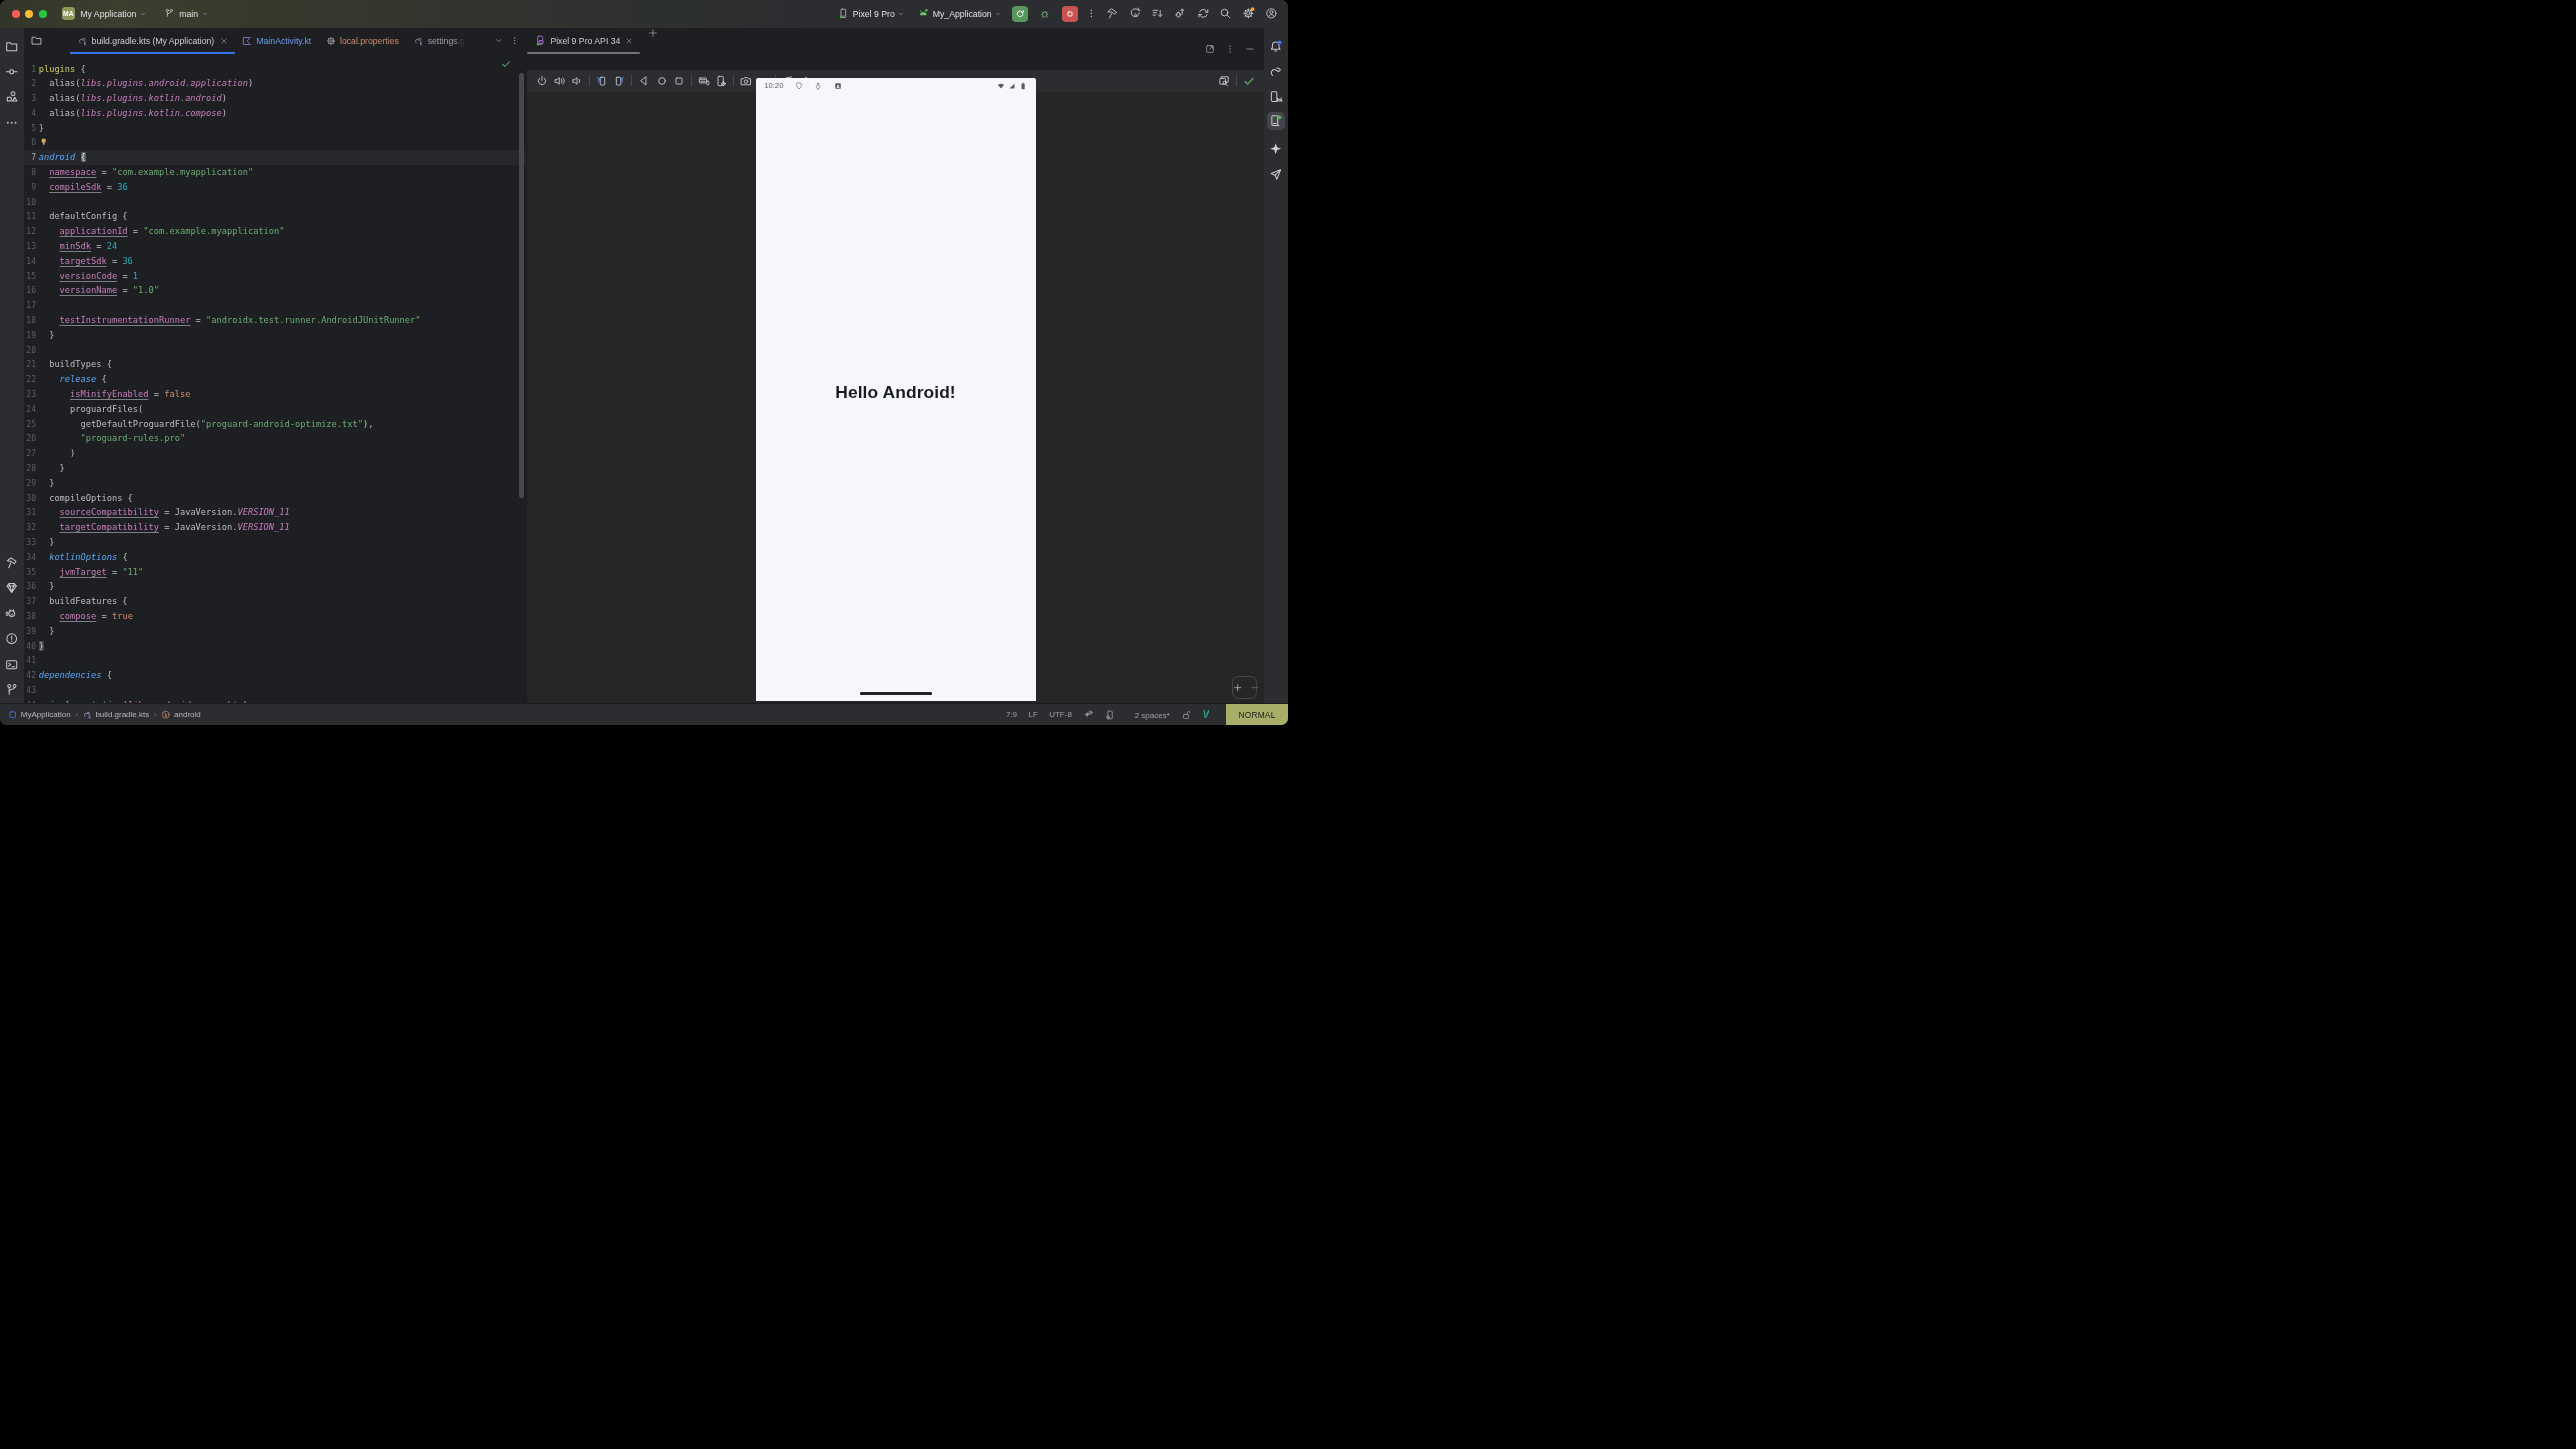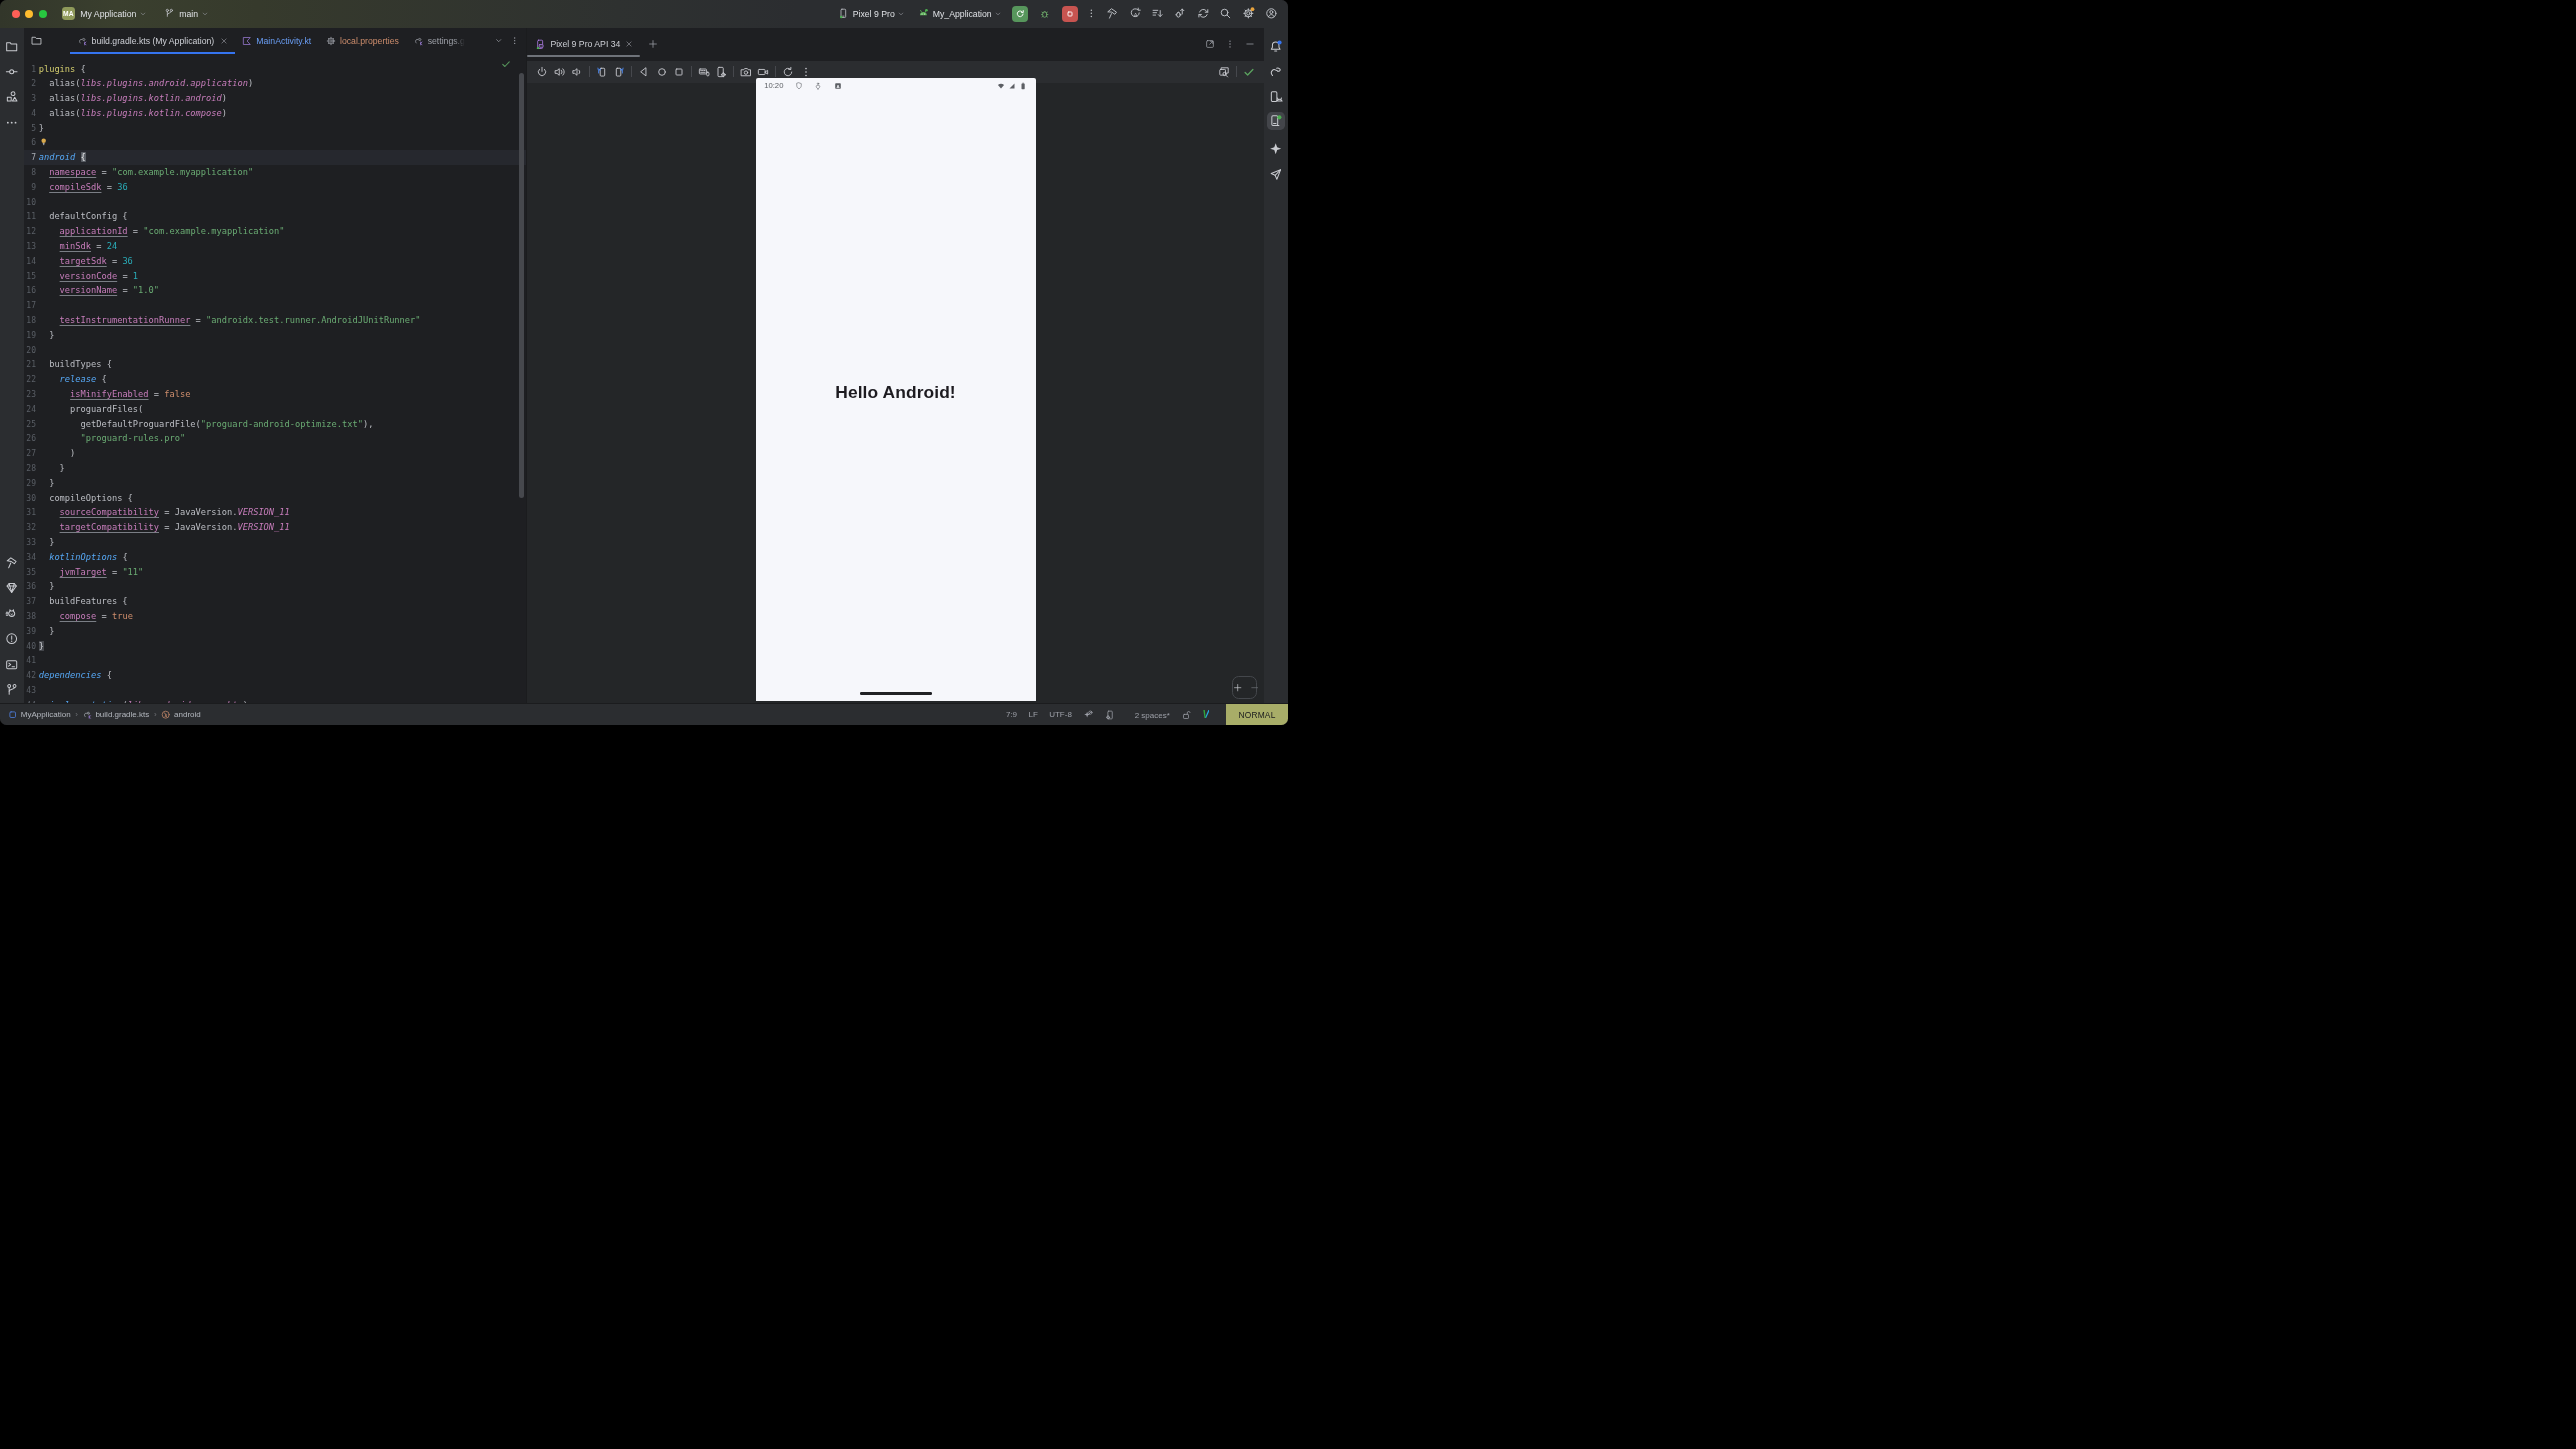--- a/index.html
+++ b/index.html
@@ -75,21 +75,21 @@
   .c-kw{color:#CF8E6D;}
   .c-ext{color:#56A8F5;font-style:italic;}
   .c-cursor{background:#5A5E65;color:#ECEDEF;border-radius:0.7px;}
   .c-brace{background:#43454A;}
   .bulb{width:9.4px;height:9.4px;display:inline-flex;vertical-align:-1.3px;margin-right:2px;}
   #inspect-ok{position:absolute;top:5.4px;right:14.8px;width:10px;height:10px;color:#57965C;}
   #ed-scroll{position:absolute;right:2px;top:19px;width:4.7px;height:425px;border-radius:2.7px;background:#46484D;}
 
   
   #panel{position:absolute;left:526px;top:27.5px;width:738px;bottom:22px;background:#242628;border-left:0.7px solid #1B1C1E;box-sizing:border-box;}
-  #panel-header{height:33px;background:#1E1F22;display:flex;align-items:center;font-size:8.7px;position:relative;}
+  #panel-header{height:42px;background:#1E1F22;display:flex;font-size:8.7px;position:relative;}
   #panel-tab{position:relative;height:26px;display:flex;align-items:center;gap:4.7px;padding:0 6.7px 0 8px;color:#CED0D6;}
   #panel-tab::after{content:"";position:absolute;left:0;right:0;bottom:0;height:2px;background:#6F737A;border-radius:1.3px;}
   #panel-tab .devic{width:10.7px;height:10.7px;color:#B07DE8;position:relative;}
   #panel-tab .close{width:8px;height:8px;color:#9DA0A8;}
   #panel-plus{width:10px;height:10px;color:#9DA0A8;margin-left:8px;}
   #panel-header-right{margin-left:auto;display:flex;align-items:center;gap:10px;margin-right:9.4px;color:#9DA0A8;}
   #panel-header-right .ic{width:10px;height:10px;}
   #panel-toolbar{height:22px;background:#2B2D30;display:flex;align-items:center;padding:0 6.7px;color:#C9CBD0;}
   #panel-toolbar .ic{width:12px;height:12px;margin:0 2.7px;}
   #ptb-right{margin-left:auto;display:flex;align-items:center;}

